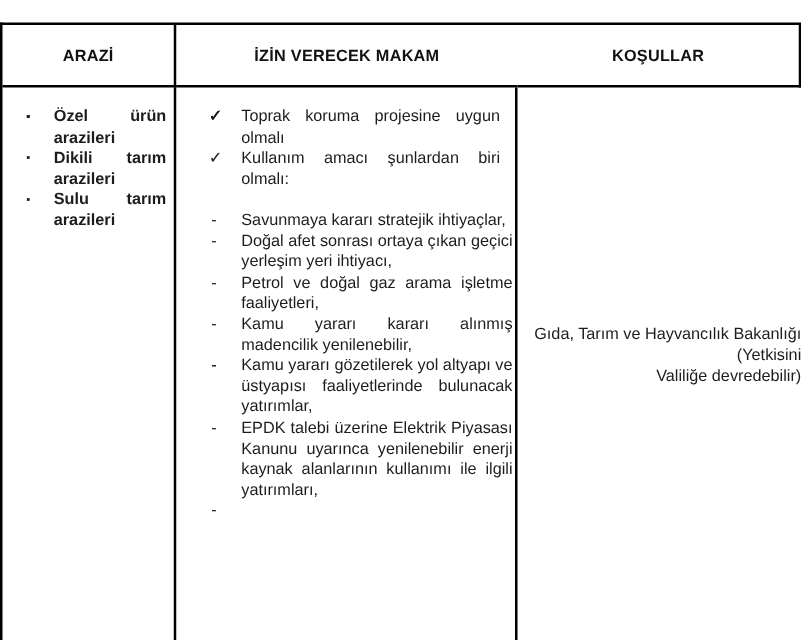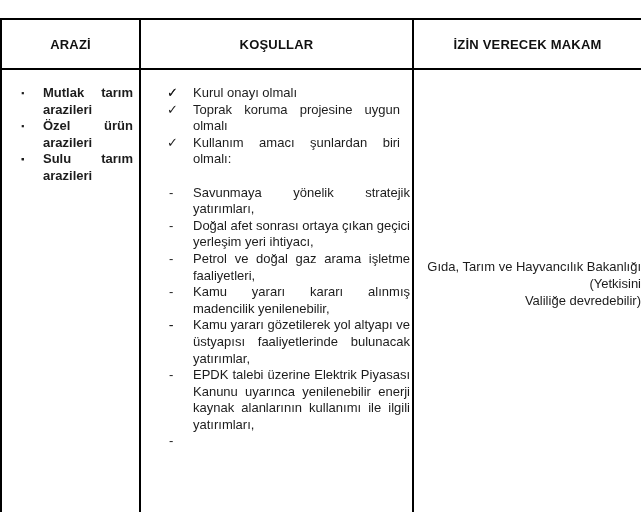--- a/index.html
+++ b/index.html
@@ -33,67 +33,66 @@
   .makam div{white-space:nowrap;}
 </style>
 </head>
 <body>
 
 <div class="tbl">
 
   <div class="hcell rdiv">
     <span>ARAZİ</span>
   </div>
+  <div class="hcell">
+    <span>İZİN VERECEK MAKAM</span>
+  </div>
   <div class="hcell rdiv">
     <span>KOŞULLAR</span>
-  </div>
-  <div class="hcell">
-    <span>İZİN VERECEK MAKAM</span>
   </div>
 
   <div class="bcell rdiv arazi">
     <div class="b-li">
       <span class="mk">▪</span>
-      <span>Mutlak tarım arazileri</span>
     </div>
     <div class="b-li">
       <span class="mk">▪</span>
       <span>Özel ürün arazileri</span>
     </div>
     <div class="b-li">
       <span class="mk">▪</span>
+      <span>Dikili tarım arazileri</span>
     </div>
     <div class="b-li">
       <span class="mk">▪</span>
       <span>Sulu tarım arazileri</span>
     </div>
   </div>
 
   <div class="bcell rdiv kosullar">
     <div class="check-list">
       <div class="c-li">
         <span class="mk">✓</span>
       </div>
       <div class="c-li">
         <span class="mk">✓</span>
-        <span>Kurul onayı olmalı</span>
       </div>
       <div class="c-li">
         <span class="mk">✓</span>
         <span>Toprak koruma projesine uygun olmalı</span>
       </div>
       <div class="c-li">
         <span class="mk">✓</span>
         <span>Kullanım amacı şunlardan biri olmalı:</span>
       </div>
     </div>
     <div class="dash-list">
       <div class="d-li">
         <span class="mk">-</span>
-        <span>Savunmaya yönelik stratejik yatırımları,</span>
+        <span>Savunmaya kararı stratejik ihtiyaçlar,</span>
       </div>
       <div class="d-li">
         <span class="mk">-</span>
         <span>Doğal afet sonrası ortaya çıkan geçici yerleşim yeri ihtiyacı,</span>
       </div>
       <div class="d-li">
         <span class="mk">-</span>
         <span>Petrol ve doğal gaz arama işletme faaliyetleri,</span>
       </div>
       <div class="d-li">

